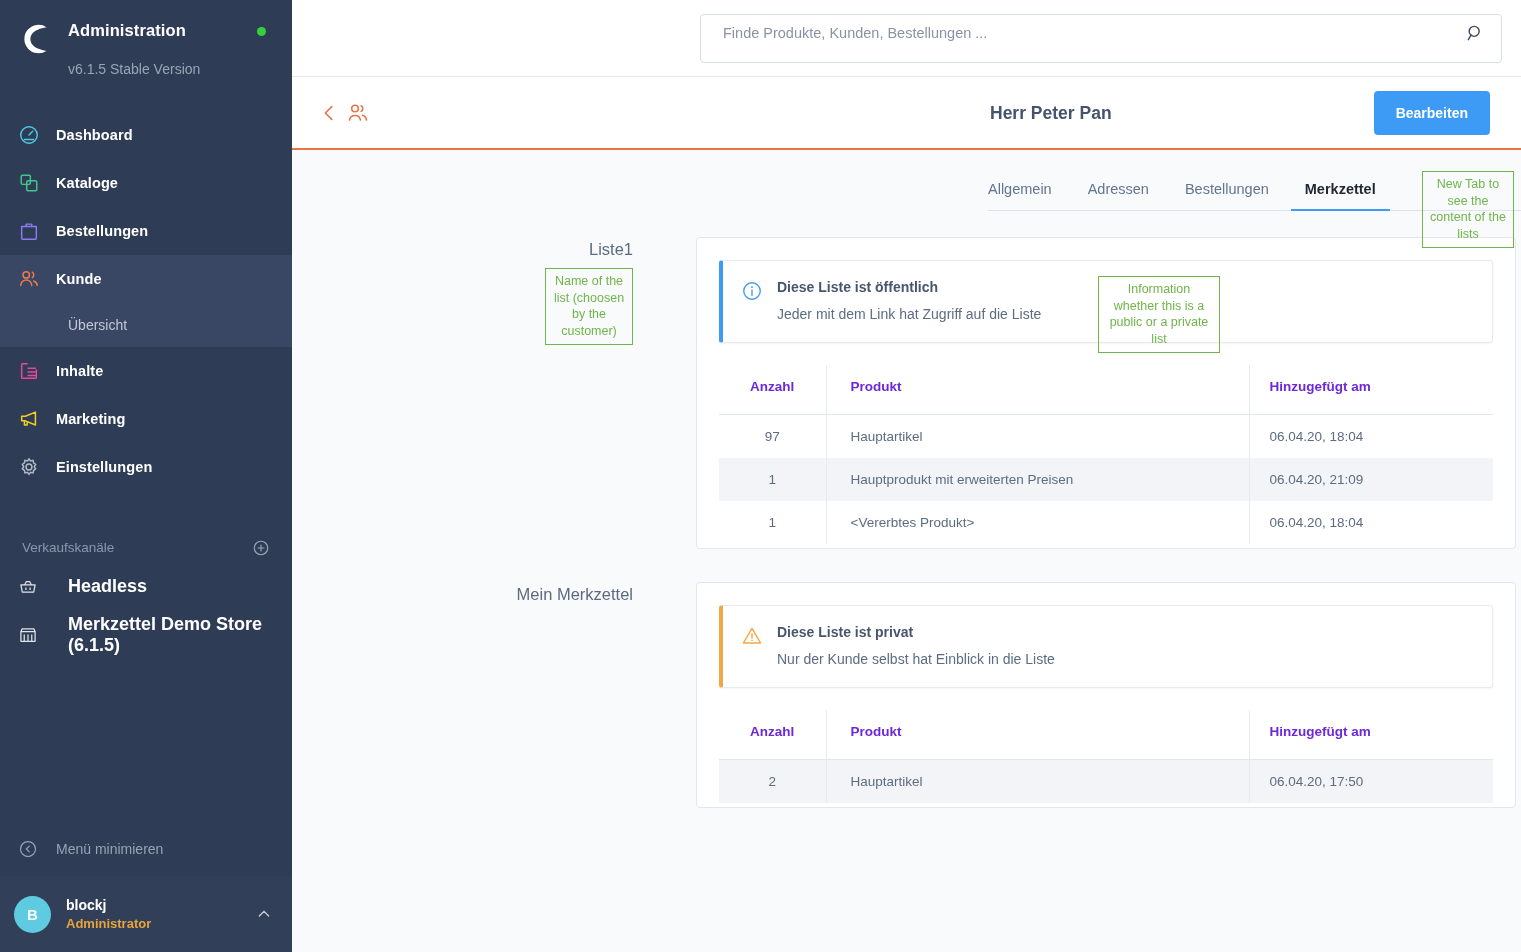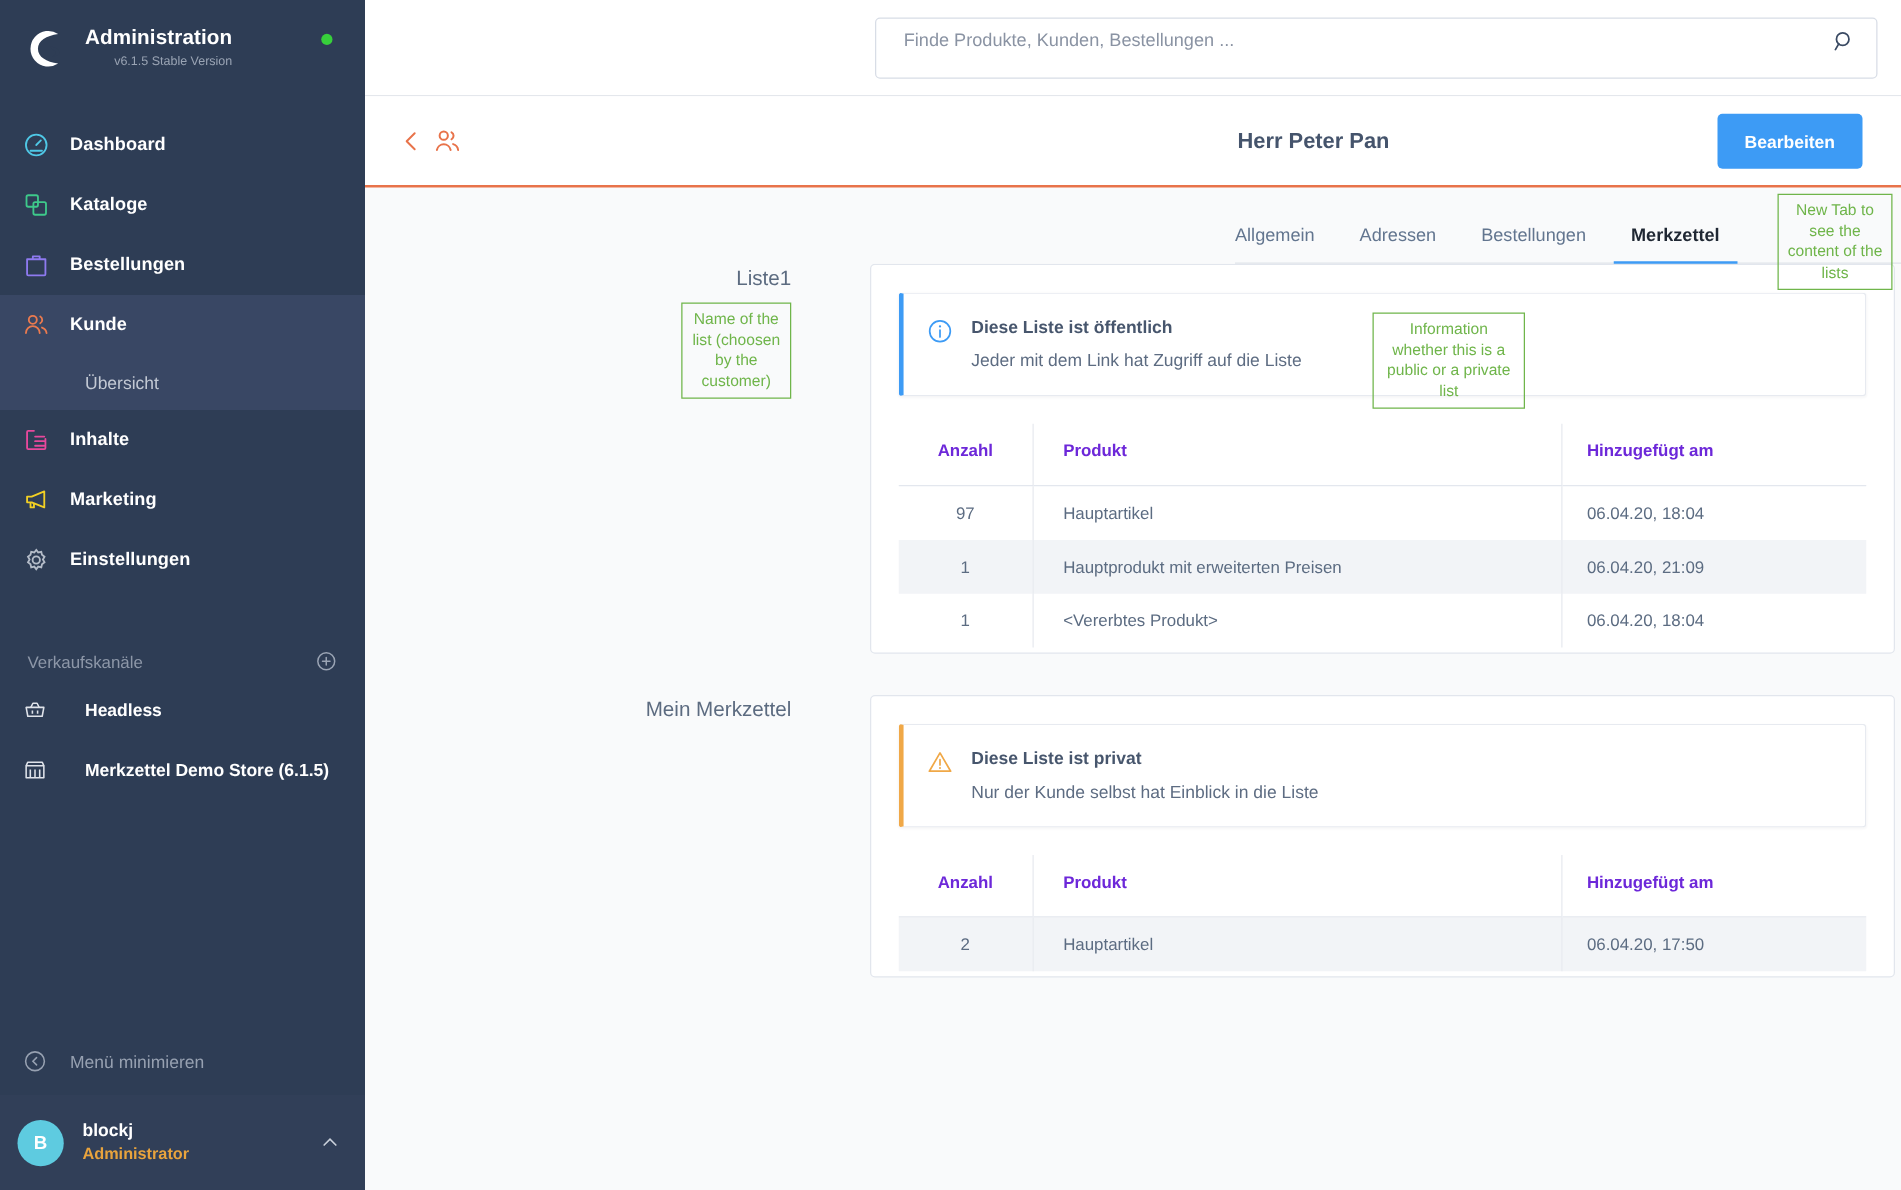--- a/index.html
+++ b/index.html
@@ -16,21 +16,21 @@
     width: 292px; height: 952px; flex: 0 0 292px;
     background: #2e3d55;
     color: #fff;
     display: flex; flex-direction: column;
     position: relative;
   }
   .sb-brand { display: flex; align-items: flex-start; padding: 18px 20px 0 18px; position: relative; }
   .sb-logo { width: 38px; height: 38px; flex: 0 0 38px; margin-right: 12px; margin-top: 2px; }
   .sb-brand-text { display: flex; flex-direction: column; justify-content: center; padding-top: 3px;}
   .sb-title { font-size: 16.5px; font-weight: bold; letter-spacing: .1px; color: #fff; line-height: 1.2; }
-  .sb-version { font-size: 10px; color: #9aa4b4; margin-top: 3px; text-align: right; }
+  .sb-version { font-size: 14px; color: #9aa4b4; margin-top: 20px; }
   .sb-status-dot {
     position: absolute; right: 26px; top: 27px;
     width: 9px; height: 9px; border-radius: 50%; background: #37d03b;
   }
 
   .sb-nav { margin-top: 34px; }
   .sb-item {
     display: flex; align-items: center;
     height: 48px; padding: 0 0 0 18px;
     cursor: pointer; position: relative;
@@ -47,21 +47,21 @@
   .sb-section {
     margin-top: 42px; padding: 0 22px 0 22px;
     display: flex; align-items: center; justify-content: space-between;
     height: 30px;
   }
   .sb-section-title { font-size: 13.5px; color: #8d97a8; }
   .sb-plus { width: 18px; height: 18px; cursor: pointer; }
 
   .sb-chan { display: flex; align-items: center; height: 48px; padding-left: 18px; cursor: pointer; }
   .sb-chan .sb-ico { width: 30px; flex: 0 0 30px; display: flex; align-items: center; }
-  .sb-chan .sb-label { font-size: 14px; font-weight: bold; color: #fff; margin-left: 8px; padding-left: 12px; }
+  .sb-chan .sb-label { font-size: 18px; font-weight: bold; color: #fff; margin-left: 8px; padding-left: 12px; }
 
   .sb-spacer { flex: 1 1 auto; }
 
   .sb-minimize { display: flex; align-items: center; height: 54px; padding-left: 18px; cursor: pointer; }
   .sb-minimize .sb-ico { width: 30px; flex: 0 0 30px; display: flex; align-items: center; }
   .sb-min-label { font-size: 14px; color: #97a1b1; margin-left: 8px; }
 
   .sb-user {
     height: 76px; background: #313f58; display: flex; align-items: center;
     padding: 0 20px 0 14px; cursor: pointer;
@@ -135,26 +135,26 @@
   .tab.active::after {
     content: ""; position: absolute; left: -14px; right: -14px; bottom: -1px;
     height: 2px; background: #3d9bf5;
   }
   .annot {
     border: 1px solid #6fb54a; color: #6fb54a;
     font-size: 12.5px; line-height: 1.33; text-align: center;
     padding: 4px 6px; background: transparent;
   }
   .annot-tab {
-    position: absolute; left: 434px; top: 5px; width: 92px;
+    position: absolute; left: 434px; top: 21px; width: 92px;
   }
 
   .scroll-area { height: 891px; overflow: hidden; padding-bottom: 0; }
 
-  .section { display: flex; }
+  .section { display: flex; margin-top: 26px; }
   .sec-left {
     width: 404px; flex: 0 0 404px; text-align: right; padding-right: 63px; padding-top: 3px;
   }
   .sec-title { font-size: 16.5px; color: #5c6b80; }
   .annot-list {
     width: 88px; margin-left: auto; margin-top: 9px; display: block;
   }
   .sec-right { flex: 1 1 auto; padding-right: 5px; }
 
   .card {

